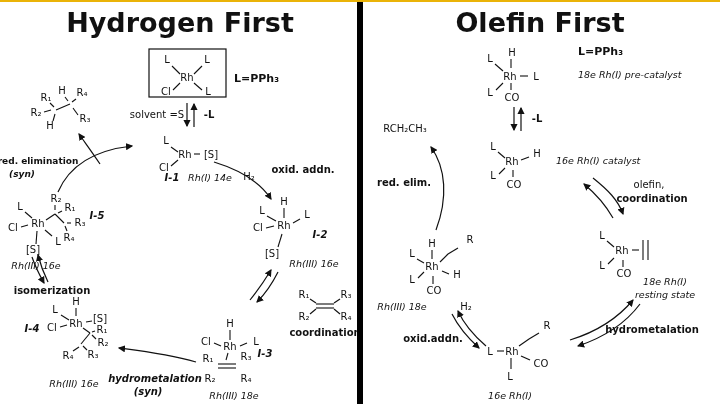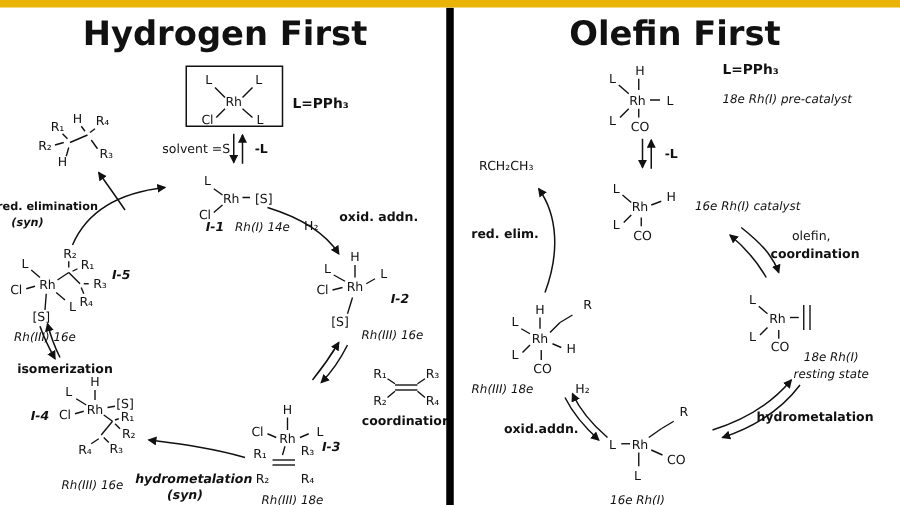--- a/index.html
+++ b/index.html
@@ -1,16 +1,16 @@
 <!DOCTYPE html>
 <html><head>
 <meta charset="utf-8">
 <style>
   html,body{margin:0;padding:0;background:#fff;}
-  .canvas{position:relative;width:720px;height:404px;background:#fff;border-top:6px solid #eab308;box-sizing:border-box;overflow:hidden;}
+  .canvas{position:relative;width:720px;height:404px;background:#fff;border-top:2px solid #eab308;box-sizing:border-box;overflow:hidden;}
   svg{display:block;}
   text{font-family:"DejaVu Sans","Liberation Sans",sans-serif;fill:#111;}
   .title{font-size:27px;font-weight:bold;text-anchor:middle;}
   .a{font-size:10px;text-anchor:middle;}
   .nm{font-size:10px;font-weight:bold;font-style:italic;text-anchor:middle;}
   .in{font-size:9.5px;font-style:italic;text-anchor:middle;}
   .ins{font-size:9.5px;font-style:italic;text-anchor:start;}
   .st{font-size:10px;font-weight:bold;text-anchor:middle;}
   .sti{font-size:10px;font-weight:bold;font-style:italic;text-anchor:middle;}
   .note{font-size:11px;font-weight:bold;text-anchor:start;}

